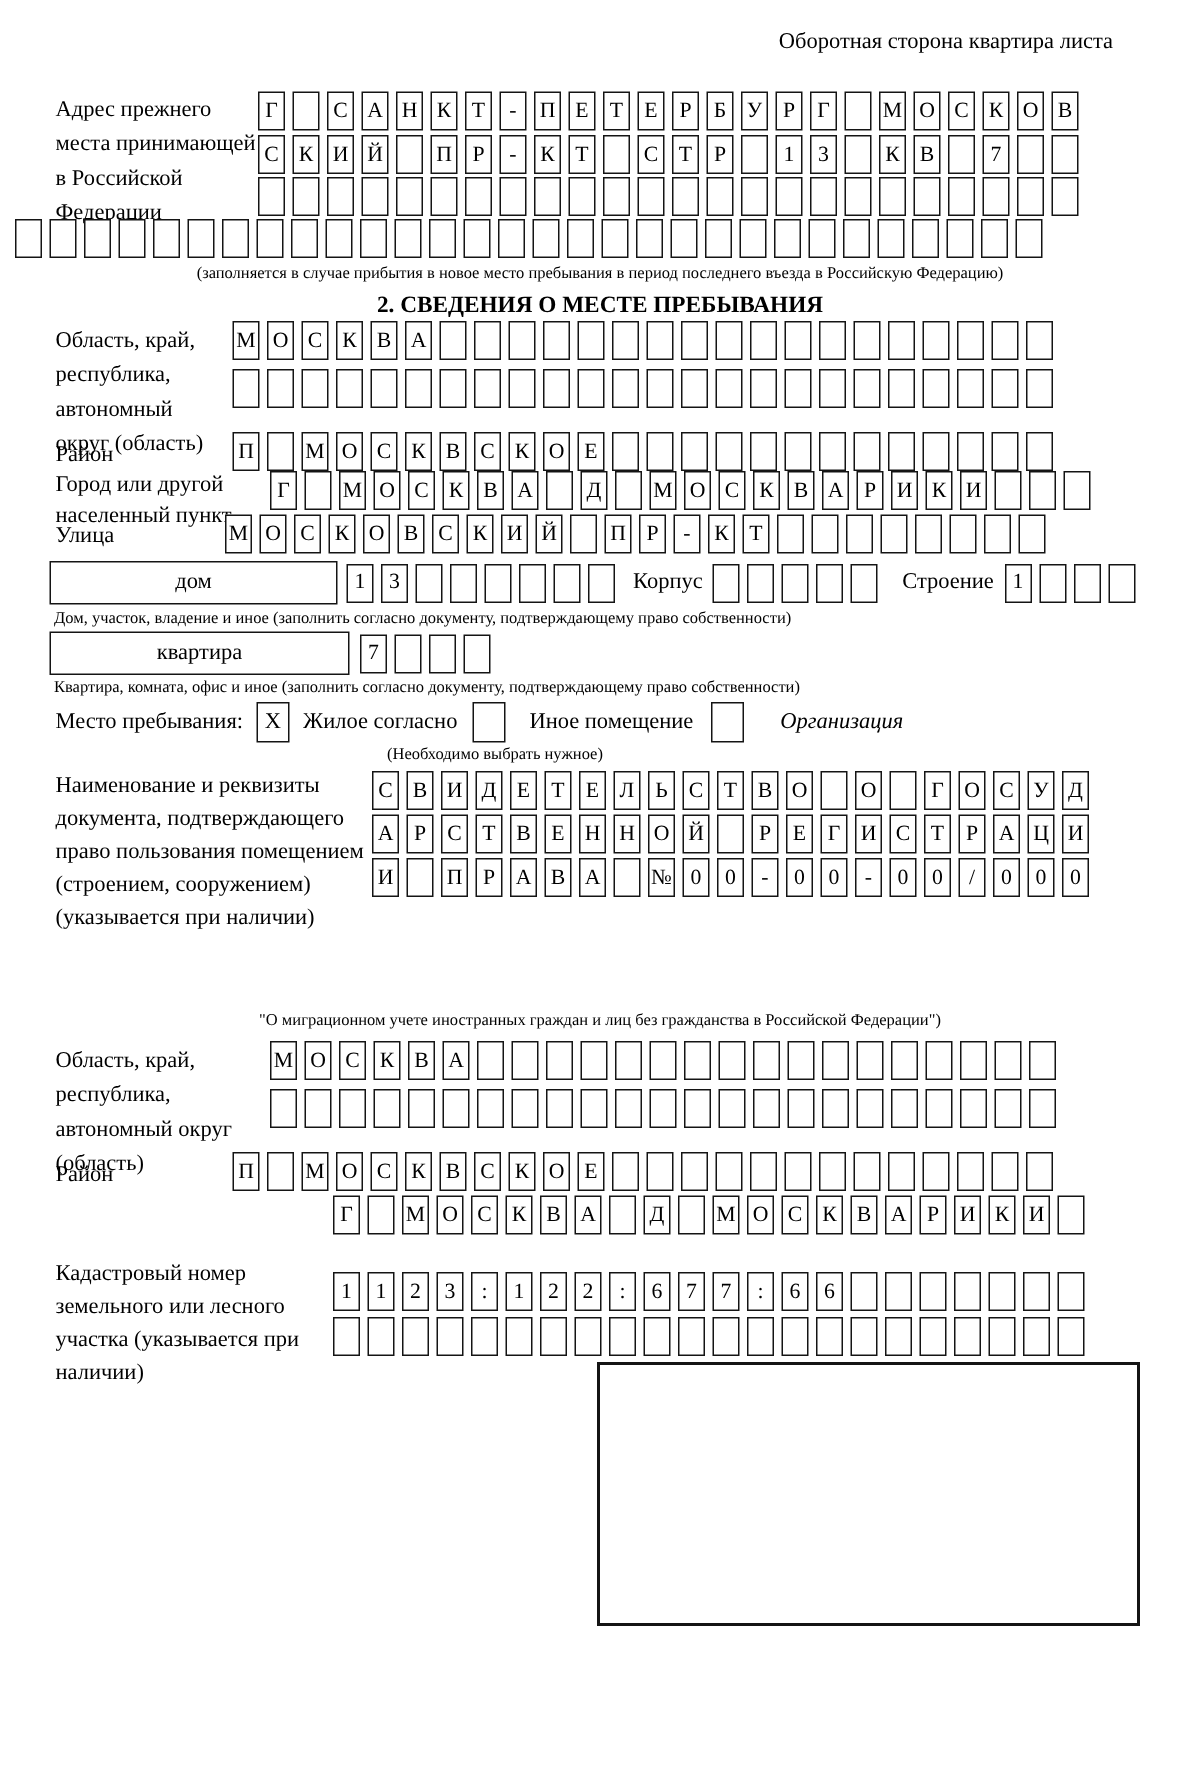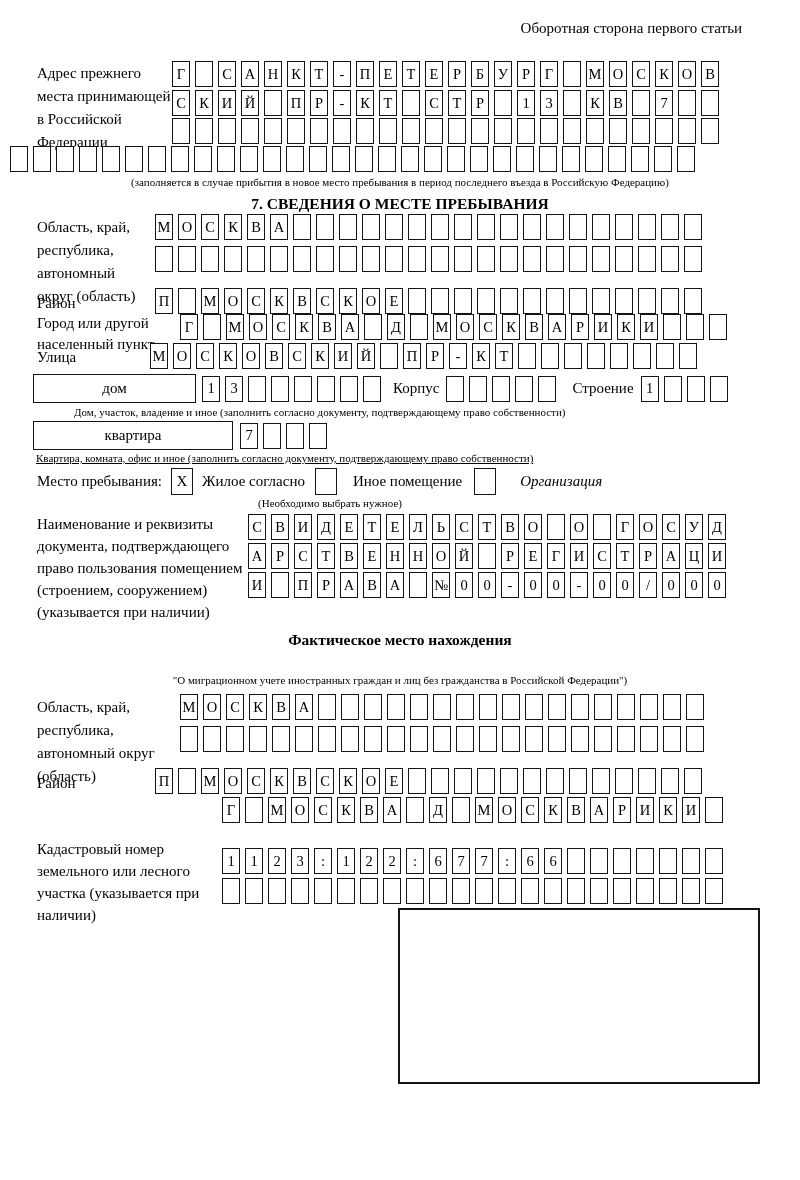--- a/index.html
+++ b/index.html
@@ -31,21 +31,21 @@
   .center { text-align:center; width:800px; left:0; }
   .bold { font-weight:bold; }
   .inline-row { display:flex; align-items:center; position:absolute; }
   .stamp-box { border:2px solid #141414; background:#fff; }
 </style>
 </head>
 <body>
 
 <div class="page">
 
-  <div class="abs hdr-note">Оборотная сторона первого статьи</div>
+  <div class="abs hdr-note">Оборотная сторона квартира листа</div>
 
   <div class="abs lbl" style="left:37px; top:62px; width:140px;">Адрес прежнего места принимающей в Российской Федерации</div>
   <div class="boxrow" style="left:172px; top:61px;">
       <span class="cell">Г</span>
       <span class="cell"></span>
       <span class="cell">С</span>
       <span class="cell">А</span>
       <span class="cell">Н</span>
       <span class="cell">К</span>
       <span class="cell">Т</span>
@@ -146,21 +146,21 @@
       <span class="cell"></span>
       <span class="cell"></span>
       <span class="cell"></span>
       <span class="cell"></span>
       <span class="cell"></span>
       <span class="cell"></span>
       <span class="cell"></span>
     </div>
   <div class="abs caption center" style="top:176px;">(заполняется в случае прибытия в новое место пребывания в период последнего въезда в Российскую Федерацию)</div>
 
-  <div class="abs center bold" style="top:195px; font-size:15.5px;">7. СВЕДЕНИЯ О МЕСТЕ ПРЕБЫВАНИЯ</div>
+  <div class="abs center bold" style="top:195px; font-size:15.5px;">2. СВЕДЕНИЯ О МЕСТЕ ПРЕБЫВАНИЯ</div>
 
   <div class="abs lbl" style="left:37px; top:216px; width:112px;">Область, край, республика, автономный округ (область)</div>
   <div class="boxrow" style="left:155px; top:214px;">
       <span class="cell">М</span>
       <span class="cell">О</span>
       <span class="cell">С</span>
       <span class="cell">К</span>
       <span class="cell">В</span>
       <span class="cell">А</span>
       <span class="cell"></span>
@@ -287,21 +287,21 @@
       <span class="cell"></span>
       <span class="cell"></span>
       <span class="cell"></span>
       <span class="cell"></span>
       <span class="cell"></span>
       <span class="cell"></span>
       <span class="cell"></span>
     </div>
 
   <div class="inline-row" style="left:33px; top:374px;">
-    <span class="widebox" style="width:163px;">дом</span>
+    <span class="widebox" style="width:192px;">дом</span>
     <span class="boxrow" style="position:static; margin-left:6px;">
         <span class="cell">1</span>
         <span class="cell">3</span>
         <span class="cell"></span>
         <span class="cell"></span>
         <span class="cell"></span>
         <span class="cell"></span>
         <span class="cell"></span>
         <span class="cell"></span>
       </span>
@@ -314,32 +314,32 @@
         <span class="cell"></span>
       </span>
     <span style="margin-left:16px; margin-right:7px;">Строение</span>
     <span class="boxrow" style="position:static;">
         <span class="cell">1</span>
         <span class="cell"></span>
         <span class="cell"></span>
         <span class="cell"></span>
       </span>
   </div>
-  <div class="abs caption" style="left:36px; top:406px;margin-left:38px;">Дом, участок, владение и иное (заполнить согласно документу, подтверждающему право собственности)</div>
+  <div class="abs caption" style="left:36px; top:406px;">Дом, участок, владение и иное (заполнить согласно документу, подтверждающему право собственности)</div>
 
   <div class="inline-row" style="left:33px; top:421px;">
     <span class="widebox" style="width:200px;">квартира</span>
     <span class="boxrow" style="position:static; margin-left:7px;">
         <span class="cell">7</span>
         <span class="cell"></span>
         <span class="cell"></span>
         <span class="cell"></span>
       </span>
   </div>
-  <div class="abs caption" style="left:36px; top:452px;text-decoration:underline;">Квартира, комната, офис и иное (заполнить согласно документу, подтверждающему право собственности)</div>
+  <div class="abs caption" style="left:36px; top:452px;">Квартира, комната, офис и иное (заполнить согласно документу, подтверждающему право собственности)</div>
 
   <div class="inline-row" style="left:37px; top:468px;">
     <span>Место пребывания:</span>
     <span class="checkbox" style="margin-left:9px;">X</span>
     <span style="margin-left:9px;">Жилое согласно</span>
     <span class="checkbox" style="margin-left:10px;"></span>
     <span style="margin-left:16px;">Иное помещение</span>
     <span class="checkbox" style="margin-left:12px;"></span>
     <span style="margin-left:24px;font-style:italic;">Организация</span>
   </div>
@@ -409,21 +409,20 @@
       <span class="cell">0</span>
       <span class="cell">-</span>
       <span class="cell">0</span>
       <span class="cell">0</span>
       <span class="cell">/</span>
       <span class="cell">0</span>
       <span class="cell">0</span>
       <span class="cell">0</span>
     </div>
 
-  <div class="abs center bold" style="top:631px; font-size:15.5px;">Фактическое место нахождения</div>
   <div class="abs caption center" style="top:674px;">"О миграционном учете иностранных граждан и лиц без гражданства в Российской Федерации")</div>
 
   <div class="abs lbl" style="left:37px; top:696px; width:142px;">Область, край, республика, автономный округ (область)</div>
   <div class="boxrow" style="left:180px; top:694px;">
       <span class="cell">М</span>
       <span class="cell">О</span>
       <span class="cell">С</span>
       <span class="cell">К</span>
       <span class="cell">В</span>
       <span class="cell">А</span>

